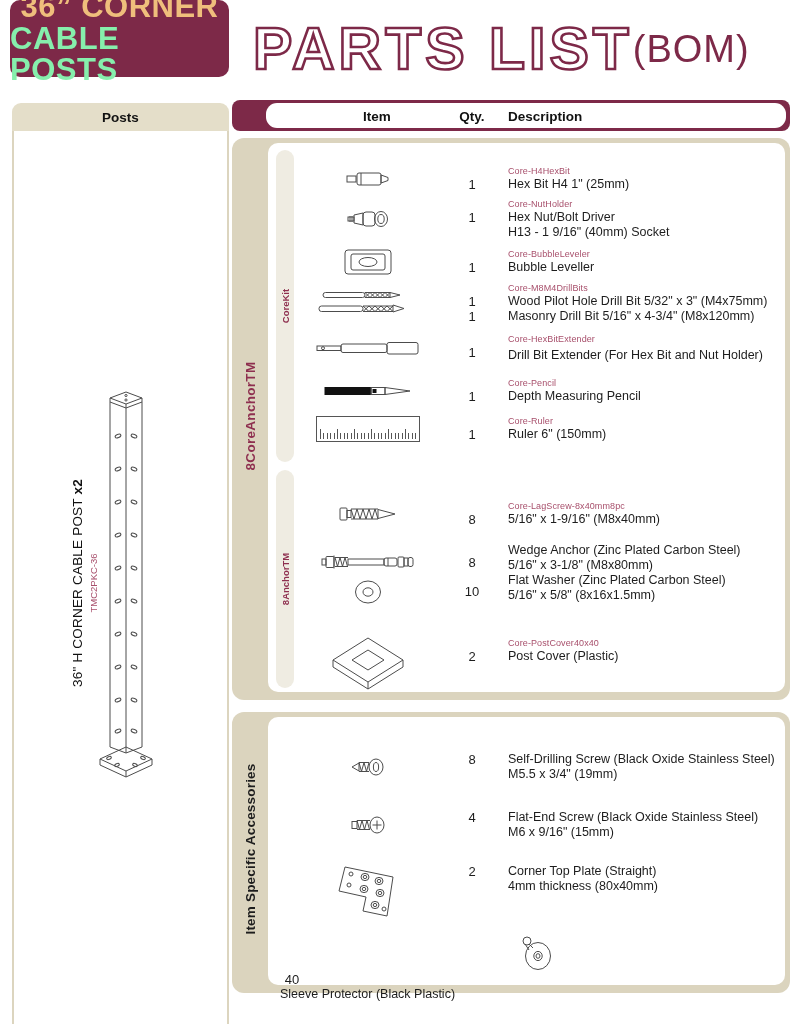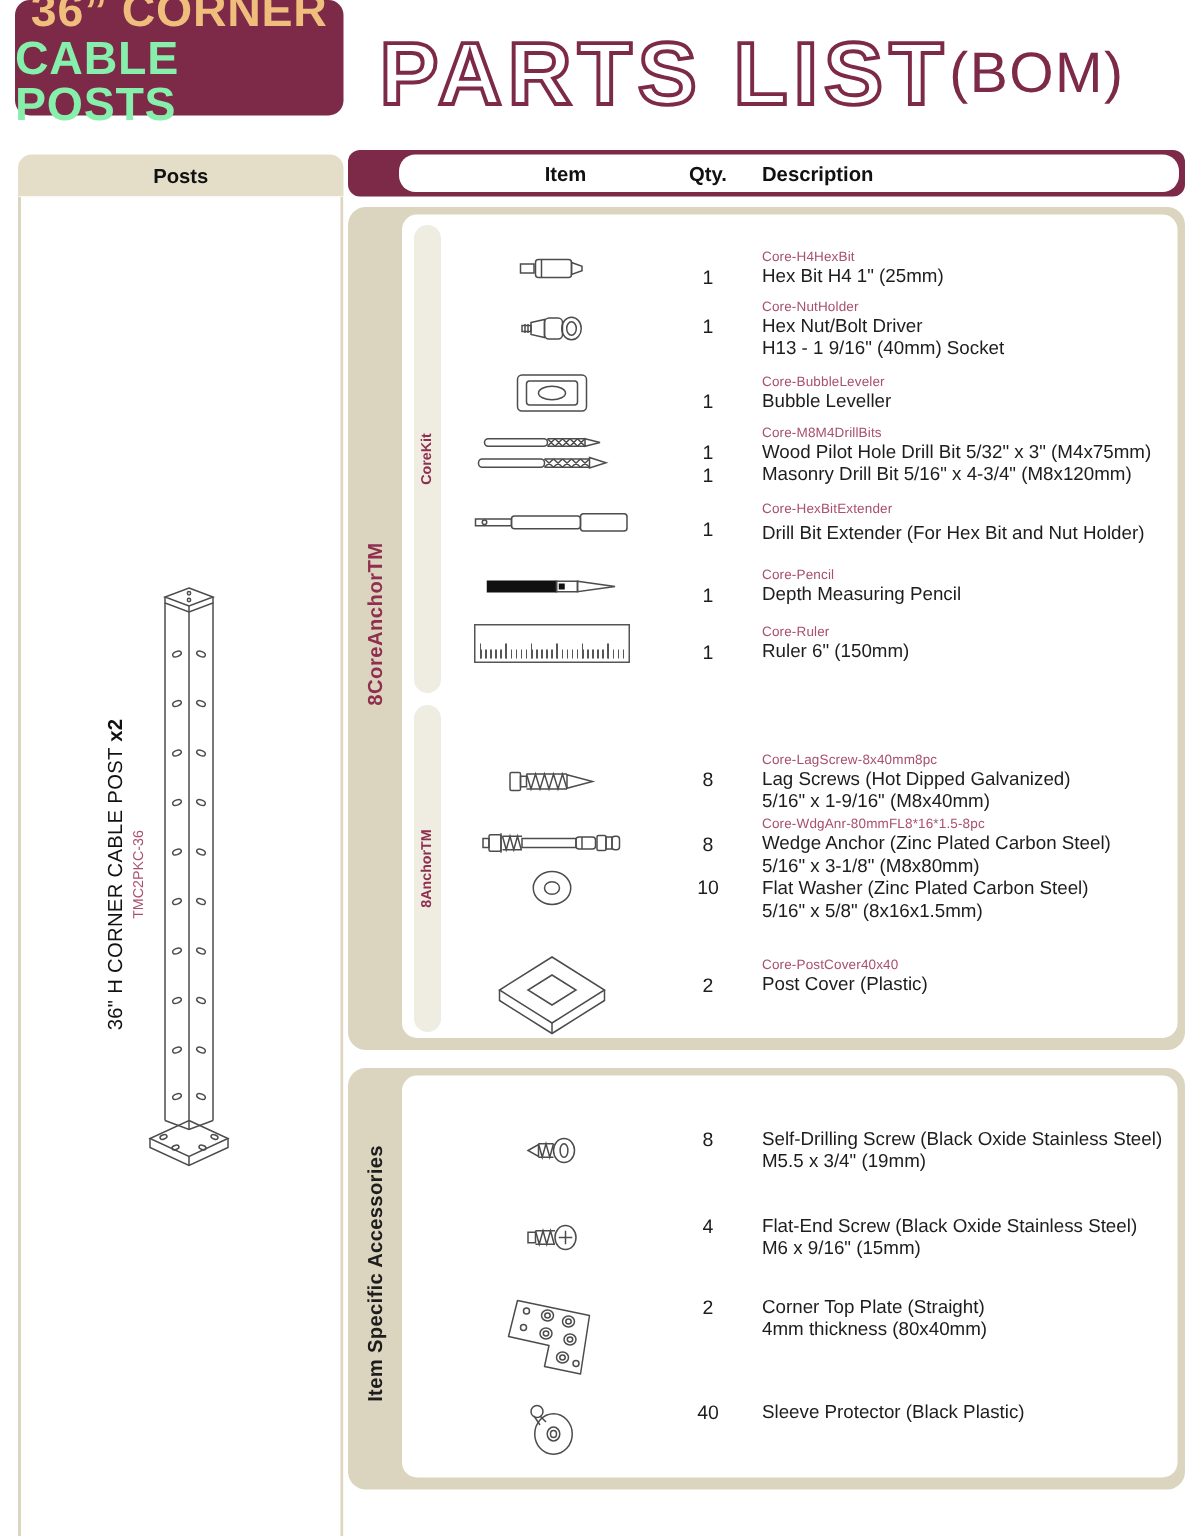--- a/index.html
+++ b/index.html
@@ -320,21 +320,20 @@
           <path d="M12,5 l3,10 l3,-10 l3,10 l3,-10 l3,10 l3,-10 l3,10 l3,-10 l3,10"></path>
           <path d="M12,5 h27 M12,15 h27"></path>
           <polygon points="39,5.5 56,10 39,14.5"></polygon>
         </svg>
       </div>
       <div class="c-qty qty-pad">
           <div>8</div>
         </div>
       <div class="c-desc">
         <div class="code">Core-LagScrew-8x40mm8pc</div>
-        <div class="line">Lag Screws (Hot Dipped Galvanized)</div>
         <div class="line">5/16" x 1-9/16" (M8x40mm)</div>
       </div>
     </div>
 
     <div class="row" style="top:400px;">
       <div class="c-icon" style="align-self:flex-start;padding-top:10px;gap:8px;">
         <svg class="tool" width="94" height="18" viewBox="0 0 94 18">
           <rect x="1" y="6" width="4" height="6"></rect>
           <rect x="5" y="3.5" width="8" height="11" rx="1"></rect>
           <line x1="13" y1="2.5" x2="13" y2="15.5"></line>
@@ -350,21 +349,20 @@
         <svg class="tool" width="30" height="26" viewBox="0 0 30 26">
           <ellipse cx="15" cy="13" rx="12.5" ry="11"></ellipse>
           <ellipse cx="15" cy="13" rx="5" ry="4.2"></ellipse>
         </svg>
       </div>
       <div class="c-qty qty-pad">
         <div style="height:29px">8</div>
         <div>10</div>
       </div>
       <div class="c-desc">
-        <div class="code">Core-WdgAnr-80mmFL8*16*1.5-8pc</div>
         <div class="line">Wedge Anchor (Zinc Plated Carbon Steel)</div>
         <div class="line">5/16" x 3-1/8" (M8x80mm)</div>
         <div class="line">Flat Washer (Zinc Plated Carbon Steel)</div>
         <div class="line">5/16" x 5/8" (8x16x1.5mm)</div>
       </div>
     </div>
 
     <div class="row" style="top:494px;">
       <div class="c-icon">
         <svg class="tool" width="76" height="56" viewBox="0 0 76 56">
@@ -449,21 +447,21 @@
       </div>
       <div class="c-qty">
           <div>2</div>
         </div>
       <div class="c-desc">
         <div class="line">Corner Top Plate (Straight)</div>
         <div class="line">4mm thickness (80x40mm)</div>
       </div>
     </div>
 
-    <div class="row" style="top:217px;">
+    <div class="row" style="top:217px;flex-direction:column;">
       <div class="c-icon">
         <svg class="tool" width="32" height="38" viewBox="0 0 32 38">
           <circle cx="6" cy="7" r="4"></circle>
           <path d="M8,10 L12,14 M4,10 L8,16"></path>
           <ellipse cx="17" cy="22" rx="12.5" ry="13.5"></ellipse>
           <ellipse cx="17" cy="22" rx="4.2" ry="4.6"></ellipse>
           <ellipse cx="17" cy="22" rx="2" ry="2.3"></ellipse>
         </svg>
       </div>
       <div class="c-qty">

